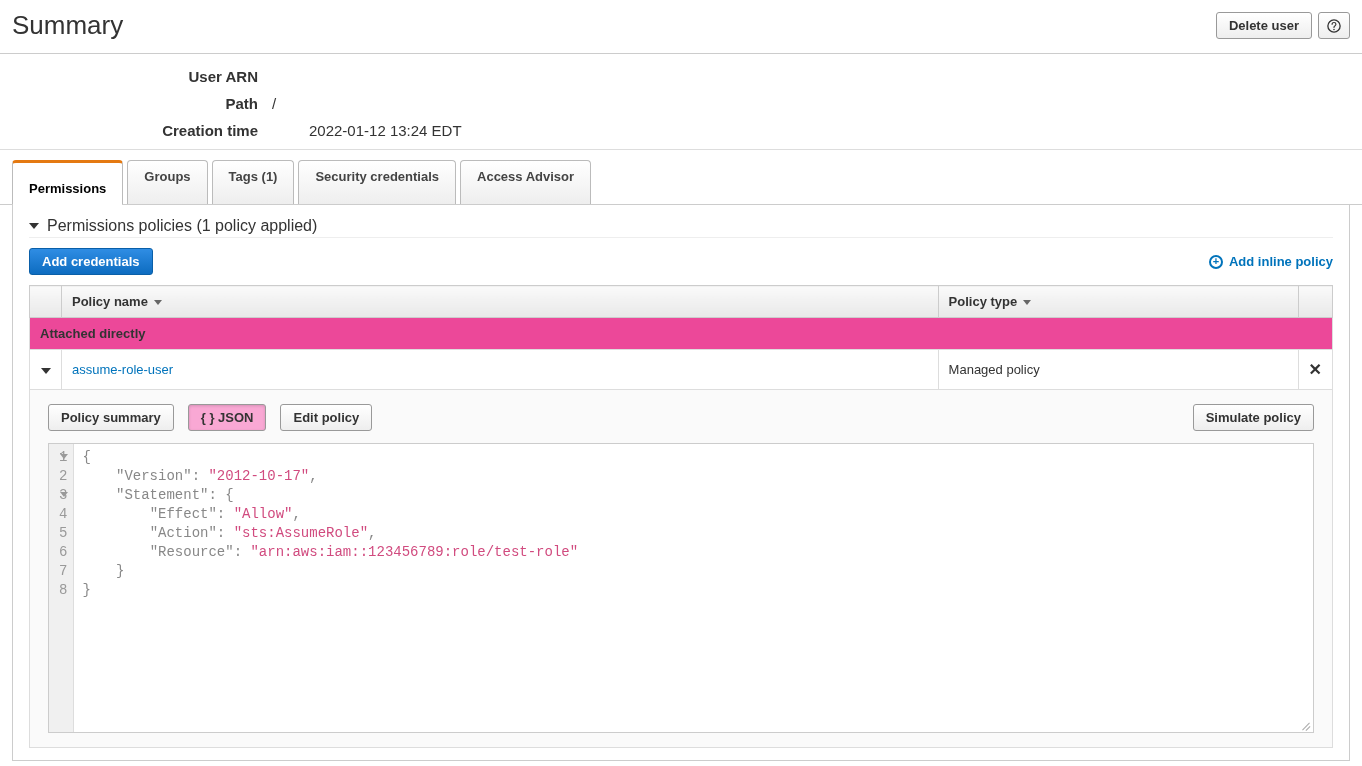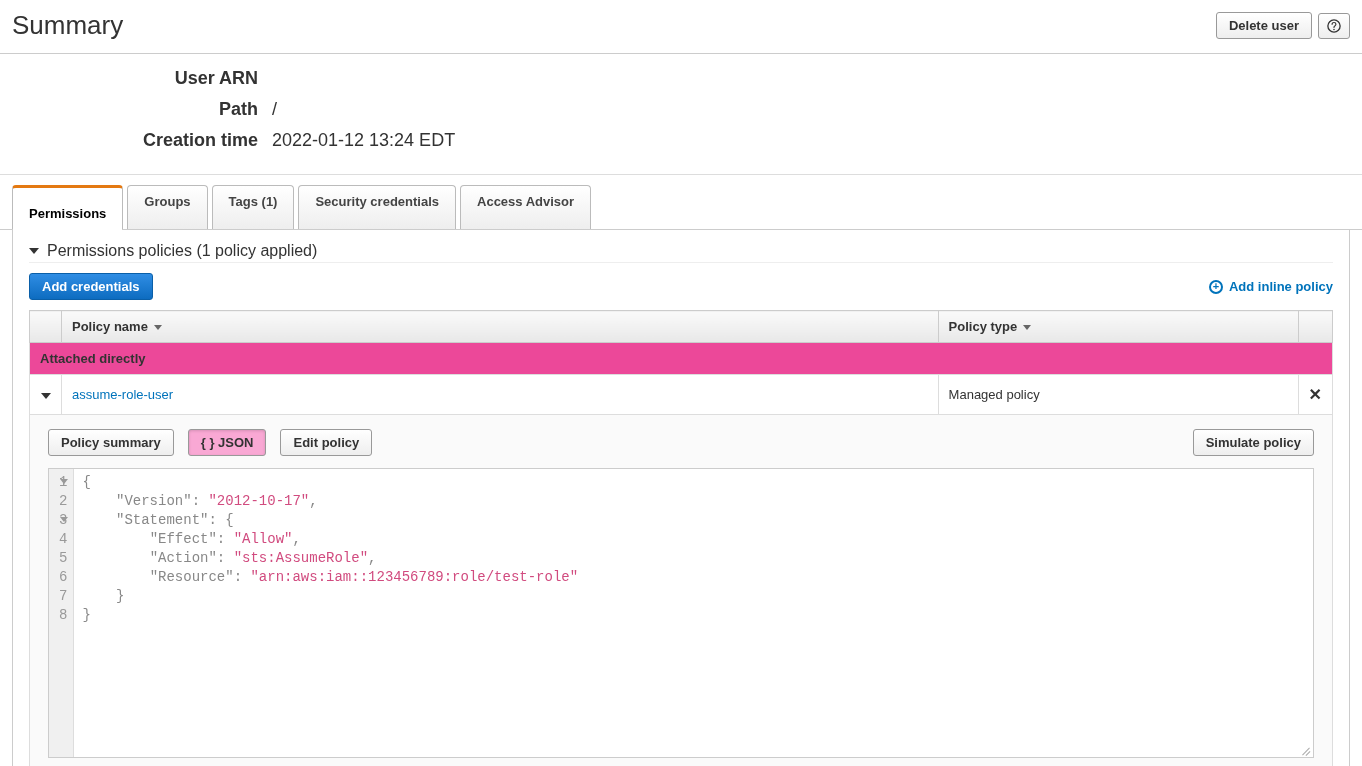--- a/index.html
+++ b/index.html
@@ -1,31 +1,31 @@
 <!DOCTYPE html>
 <html><head>
 <meta charset="utf-8">
 <style>
 * { margin: 0; padding: 0; box-sizing: border-box; }
 body { font-family: "Helvetica Neue", Helvetica, Arial, sans-serif; font-size: 14px; color: #333; background: #fff; }
 
 
 .header { display: flex; justify-content: space-between; align-items: center; padding: 10px 12px 12px 12px; border-bottom: 1px solid #ccc; }
 .header h1 { font-size: 26px; font-weight: 400; color: #333; }
-.header-actions { display: flex; gap: 6px; align-items: flex-end; }
+.header-actions { display: flex; gap: 6px; }
 
 
 .btn { display: inline-flex; align-items: center; justify-content: center; padding: 5px 12px; font-size: 13px; font-weight: 700; border: 1px solid #999; border-radius: 3px; background: linear-gradient(#fff, #eee); cursor: pointer; color: #333; }
 .btn-icon { width: 32px; padding: 5px 0; }
 .btn-primary { background: linear-gradient(#2f8de4, #0d6cc0); border-color: #0a5fa8; color: #fff; }
 
 
 .details { padding: 14px 12px 10px 12px; border-bottom: 1px solid #ddd; }
-.detail-row { display: flex; align-items: flex-end; margin-bottom: 10px; font-size: 18px; }
-.detail-row:last-child { margin-bottom: 13px; }
+.detail-row { display: flex; align-items: flex-end; margin-bottom: 10px; font-size: 15px; }
+.detail-row:last-child { margin-bottom: 0; gap: 37px; }
 .detail-label { width: 260px; text-align: right; font-weight: 700; padding-right: 14px; }
 .detail-value { display: flex; align-items: center; gap: 8px; }
 
 
 .tabs { display: flex; padding: 0 12px; margin-top: 10px; border-bottom: 1px solid #ccc; }
 .tab { padding: 8px 16px; font-size: 13px; font-weight: 700; border: 1px solid #bbb; border-bottom: none; border-radius: 4px 4px 0 0; background: linear-gradient(#fff, #eee); margin-right: 4px; cursor: pointer; color: #444; }
 .tab.active { background: #fff; border-top: 3px solid #e47911; padding-top: 18px; color: #000; position: relative; }
 .tab.active::after { content: ''; position: absolute; bottom: -1px; left: 0; right: 0; height: 1px; background: #fff; }
 
 

